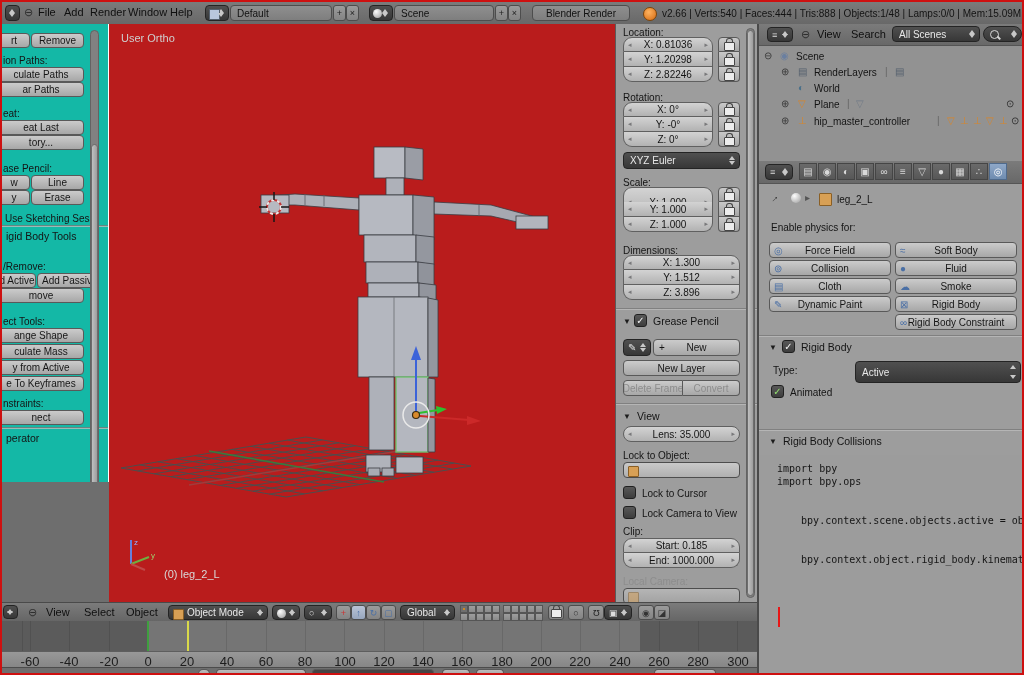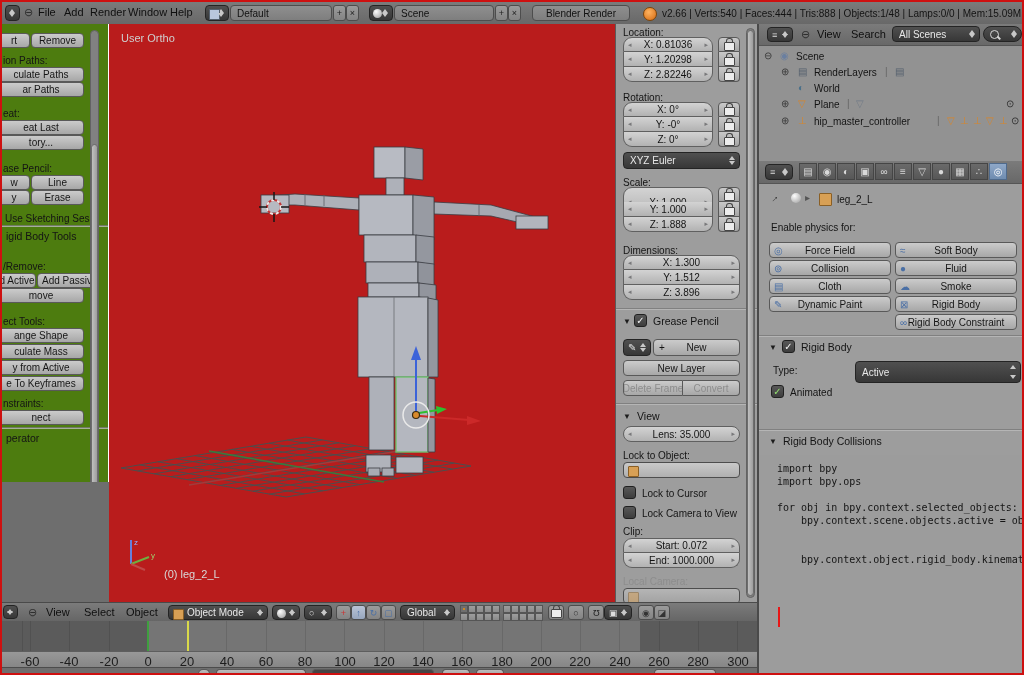--- a/index.html
+++ b/index.html
@@ -77,21 +77,21 @@
     </div>
   <div class="sqbtn" style="left:493px;top:3px;width:13px;height:16px">+</div>
   <div class="sqbtn" style="left:506px;top:3px;width:13px;height:16px">×</div>
   <div class="lfield" style="left:530px;top:3px;width:98px;height:16px;justify-content:center">
       <span>Blender Render</span>
     </div>
   <span class="abs" style="left:641px;top:5px;width:12px;height:12px;border-radius:50%;background:radial-gradient(circle at 40% 35%,#ffb25e,#d46a12);border:1px solid #7e4408"></span>
   <span class="txt" style="left:660px;top:6px;font-size:10px;color:#131313">v2.66 | Verts:540 | Faces:444 | Tris:888 | Objects:1/48 | Lamps:0/0 | Mem:15.09M (0.1</span>
 </div>
 
-<div class="region" style="left:2px;top:24px;width:106px;height:458px;background:#4d7c0f;border-right:6px solid #ffffff">
+<div class="region" style="left:2px;top:24px;width:106px;height:458px;background:#14b8a6;border-right:6px solid #ffffff">
   <div class="btn" style="left:-4px;top:9px;width:32px;height:15px">rt</div>
   <div class="btn" style="left:29px;top:9px;width:53px;height:15px">Remove</div>
   <span class="txt" style="left:1px;top:31px">ion Paths:</span>
   <div class="btn" style="left:-4px;top:43px;width:86px;height:15px">culate Paths</div>
   <div class="btn" style="left:-4px;top:58px;width:86px;height:15px">ar Paths</div>
   <span class="txt" style="left:1px;top:84px">eat:</span>
   <div class="btn" style="left:-4px;top:96px;width:86px;height:15px">eat Last</div>
   <div class="btn" style="left:-4px;top:111px;width:86px;height:15px">tory...</div>
   <span class="txt" style="left:1px;top:139px">ase Pencil:</span>
   <div class="btn" style="left:-4px;top:151px;width:32px;height:15px">w</div>
@@ -242,21 +242,21 @@
   <div class="lockbtn" style="left:102px;top:93px;height:15px;border-top:none">
       <span class="lock"></span>
     </div>
   <div class="lockbtn" style="left:102px;top:108px;height:15px;border-top:none;border-radius:0 0 4px 4px">
       <span class="lock"></span>
     </div>
   <div class="dsel" style="left:7px;top:128px;width:117px;height:17px">XYZ Euler</div>
   <span class="txt" style="left:7px;top:153px">Scale:</span>
   <div class="pill gtop" style="left:7px;top:163px;width:90px;height:30px">X: 1.000</div>
   <div class="pill gmid" style="left:7px;top:178px;width:90px;height:15px">Y: 1.000</div>
-  <div class="pill gbot" style="left:7px;top:193px;width:90px;height:15px">Z: 1.888</div>
+  <div class="pill gbot" style="left:7px;top:193px;width:90px;height:15px">Z: 1.000</div>
   <div class="lockbtn" style="left:102px;top:163px;height:15px;border-radius:4px 4px 0 0">
       <span class="lock"></span>
     </div>
   <div class="lockbtn" style="left:102px;top:178px;height:15px;border-top:none">
       <span class="lock"></span>
     </div>
   <div class="lockbtn" style="left:102px;top:193px;height:15px;border-top:none;border-radius:0 0 4px 4px">
       <span class="lock"></span>
     </div>
   <span class="txt" style="left:7px;top:221px">Dimensions:</span>
@@ -283,21 +283,21 @@
   <div class="pill" style="left:7px;top:402px;width:117px;height:16px">Lens: 35.000</div>
   <span class="txt" style="left:7px;top:426px">Lock to Object:</span>
   <div class="lfield" style="left:7px;top:438px;width:117px;height:16px;background:linear-gradient(#c9c9c9,#b0b0b0)">
       <span class="cube" style="left:4px;top:3px"></span>
     </div>
   <span class="cb off" style="left:7px;top:462px">✓</span>
   <span class="txt" style="left:26px;top:464px">Lock to Cursor</span>
   <span class="cb off" style="left:7px;top:482px">✓</span>
   <span class="txt" style="left:26px;top:484px">Lock Camera to View</span>
   <span class="txt" style="left:7px;top:502px">Clip:</span>
-  <div class="pill gtop" style="left:7px;top:514px;width:117px;height:15px">Start: 0.072</div>
+  <div class="pill gtop" style="left:7px;top:514px;width:117px;height:15px">Start: 0.185</div>
   <div class="pill gbot" style="left:7px;top:529px;width:117px;height:15px">End: 1000.000</div>
   <span class="txt dim" style="left:7px;top:552px">Local Camera:</span>
   <div class="lfield" style="left:7px;top:564px;width:117px;height:16px;background:linear-gradient(#b5b5b5,#a2a2a2)">
       <span class="cube" style="left:4px;top:3px;opacity:.5"></span>
     </div>
   <div class="sb-track" style="left:130px;top:4px;height:570px"></div>
   <div class="sb-thumb" style="left:131px;top:6px;height:566px"></div>
 </div>
 
 <div class="region" style="left:2px;top:602px;width:755px;height:19px;background:linear-gradient(#7b7b7b,#656565);border-top:1px solid #4a4a4a;border-bottom:1px solid #4a4a4a">
@@ -518,21 +518,20 @@
   <span class="txt" style="left:31px;top:226px">Animated</span>
   <div class="sep" style="left:0;top:268px;width:263px"></div>
   <span class="hdrtri" style="left:10px;top:276px">▼</span>
   <span class="txt" style="left:24px;top:274px;font-size:10.5px">Rigid Body Collisions</span>
 </div>
 
 <div class="region" style="left:759px;top:455px;width:263px;height:218px;background:#9c9c9c">
   <span class="code" style="left:18px;top:7px">import bpy</span>
   <span class="code" style="left:18px;top:20px">import bpy.ops</span>
   <span class="code" style="left:18px;top:33px"></span>
-  <span class="code" style="left:18px;top:46px">for obj in bpy.context.selected_objects:</span>
   <span class="code" style="left:18px;top:59px">    bpy.context.scene.objects.active = obj</span>
   <span class="code" style="left:18px;top:72px"></span>
   <span class="code" style="left:18px;top:85px"></span>
   <span class="code" style="left:18px;top:98px">    bpy.context.object.rigid_body.kinematic</span>
   <div class="abs" style="left:19px;top:152px;width:2px;height:20px;background:#e81616"></div>
 </div>
 
 <div class="redframe"></div>
 
 </body></html>

